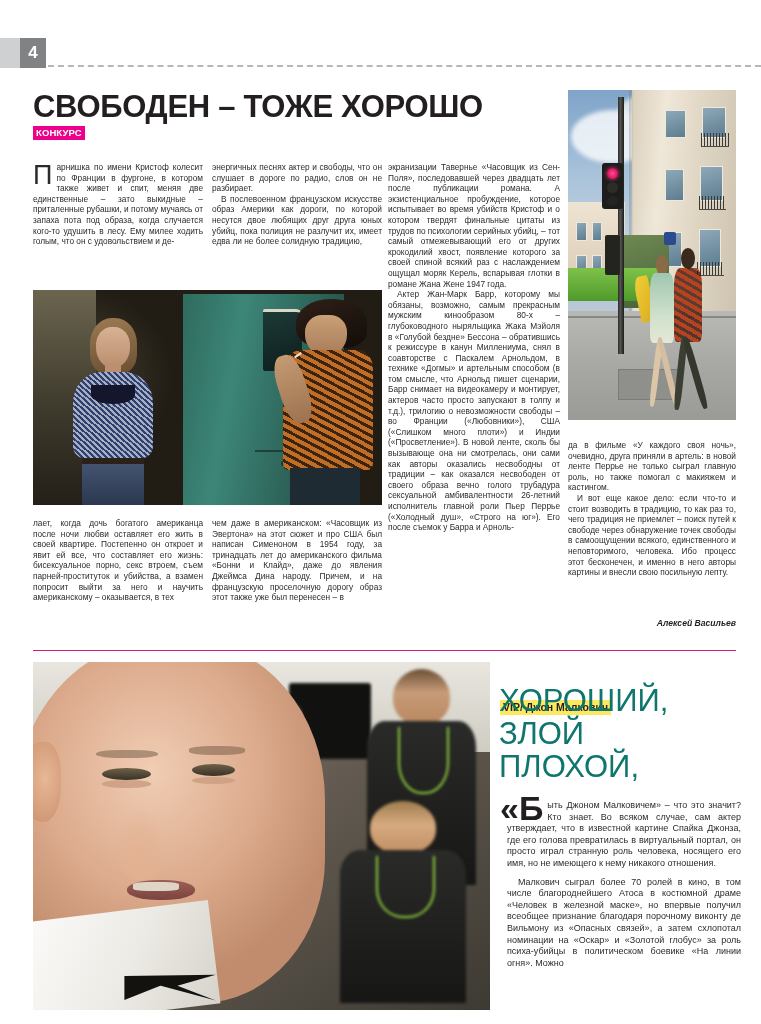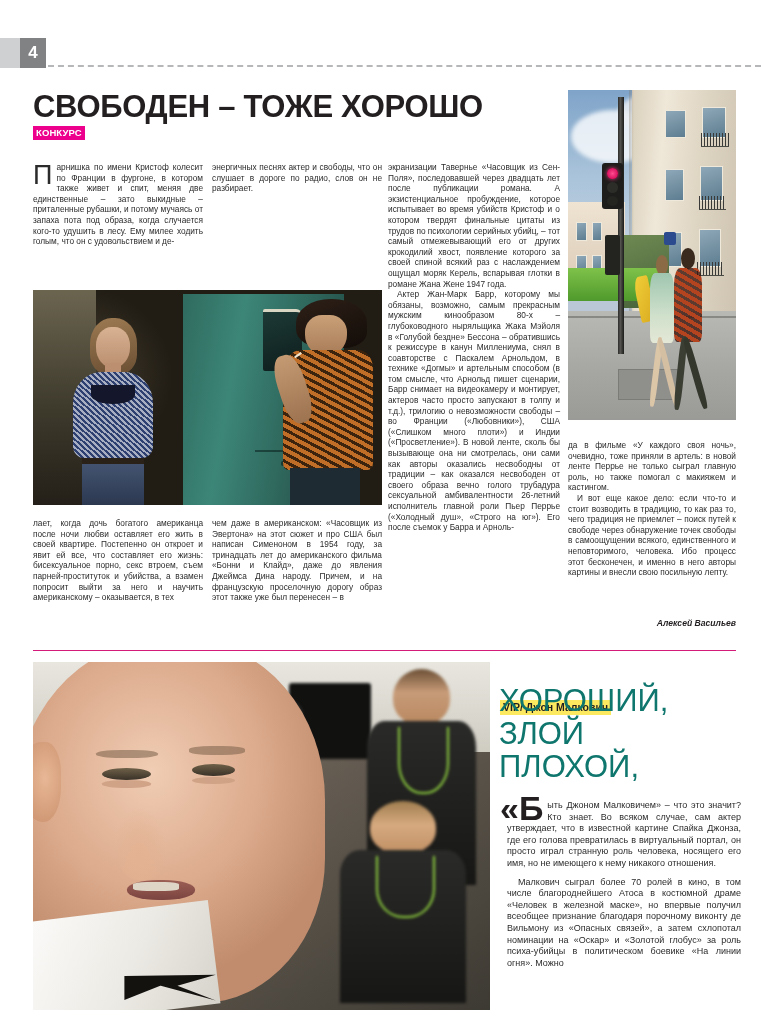--- a/index.html
+++ b/index.html
@@ -531,37 +531,38 @@
 
   <div class="a1col" id="a1-c1-top">
     <div class="dropcap-wrap">
       <span class="dropcap">П</span>
       <p class="noind">арнишка по имени Кристоф колесит по Франции в фургоне, в котором также живет и спит, меняя две единственные – зато выкидные – приталенные рубашки, и потому мучаясь от запаха пота под образа, когда случается кого-то удушить в лесу. Ему милее ходить голым, что он с удовольствием и де-</p>
     </div>
   </div>
 
   <div class="a1col" id="a1-c2-top">
     <p class="noind">энергичных песнях актер и свободы, что он слушает в дороге по радио, слов он не разбирает.</p>
+    <p>В послевоенном французском искусстве образ Америки как дороги, по которой несутся двое любящих друг друга юных убийц, пока полиция не разлучит их, имеет едва ли не более солидную традицию,</p>
   </div>
 
   <div class="a1col" id="a1-c3">
     <p class="noind">экранизации Тавернье «Часовщик из Сен-Поля», последовавшей через двадцать лет после публикации романа. А экзистенциальное пробуждение, которое испытывает во время убийств Кристоф и о котором твердят финальные цитаты из трудов по психологии серийных убийц, – тот самый отмежевывающий его от других крокодилий хвост, появление которого за своей спиной всякий раз с наслаждением ощущал моряк Керель, вспарывая глотки в романе Жана Жене 1947 года.</p>
     <p>Актер Жан-Марк Барр, которому мы обязаны, возможно, самым прекрасным мужским кинообразом 80-х – глубоководного ныряльщика Жака Мэйоля в «Голубой бездне» Бессона – обратившись к режиссуре в канун Миллениума, снял в соавторстве с Паскалем Арнольдом, в технике «Догмы» и артельным способом (в том смысле, что Арнольд пишет сценарии, Барр снимает на видеокамеру и монтирует, актеров часто просто запускают в толпу и т.д.), трилогию о невозможности свободы – во Франции («Любовники»), США («Слишком много плоти») и Индии («Просветление»). В новой ленте, сколь бы вызывающе она ни смотрелась, они сами как авторы оказались несвободны от традиции – как оказался несвободен от своего образа вечно голого трубадура сексуальной амбивалентности 26-летний исполнитель главной роли Пьер Перрье («Холодный душ», «Строго на юг»). Его после съемок у Барра и Арноль-</p>
   </div>
 
   <div class="a1col" id="a1-c1-bot">
     <p class="noind">лает, когда дочь богатого американца после ночи любви оставляет его жить в своей квартире. Постепенно он откроет и явит ей все, что составляет его жизнь: бисексуальное порно, секс втроем, съем парней-проституток и убийства, а взамен попросит выйти за него и научить американскому – оказывается, в тех</p>
   </div>
 
   <div class="a1col" id="a1-c2-bot">
     <p class="noind">чем даже в американском: «Часовщик из Эвертона» на этот сюжет и про США был написан Сименоном в 1954 году, за тринадцать лет до американского фильма «Бонни и Клайд», даже до явления Джеймса Дина народу. Причем, и на французскую проселочную дорогу образ этот также уже был перенесен – в</p>
   </div>
 
   <div class="a1col" id="a1-c4">
-    <p class="noind">да в фильме «У каждого своя ночь», очевидно, тоже приняли в артель: в новой ленте Перрье не только сыграл главную роль, но также помогал с макияжем и кастингом.</p>
+    <p class="noind">да в фильме «У каждого своя ночь», очевидно, друга приняли в артель: в новой ленте Перрье не только сыграл главную роль, но также помогал с макияжем и кастингом.</p>
     <p>И вот еще какое дело: если что-то и стоит возводить в традицию, то как раз то, чего традиция не приемлет – поиск путей к свободе через обнаружение точек свободы в самоощущении всякого, единственного и неповторимого, человека. Ибо процесс этот бесконечен, и именно в него авторы картины и внесли свою посильную лепту.</p>
   </div>
 
   <div class="byline">Алексей Васильев</div>
 
   <div id="photo-van">
     <div class="van-bg ph"></div>
     <div class="van-wall ph"></div>
     <div class="van-body ph">
       <div class="van-window ph"></div>

